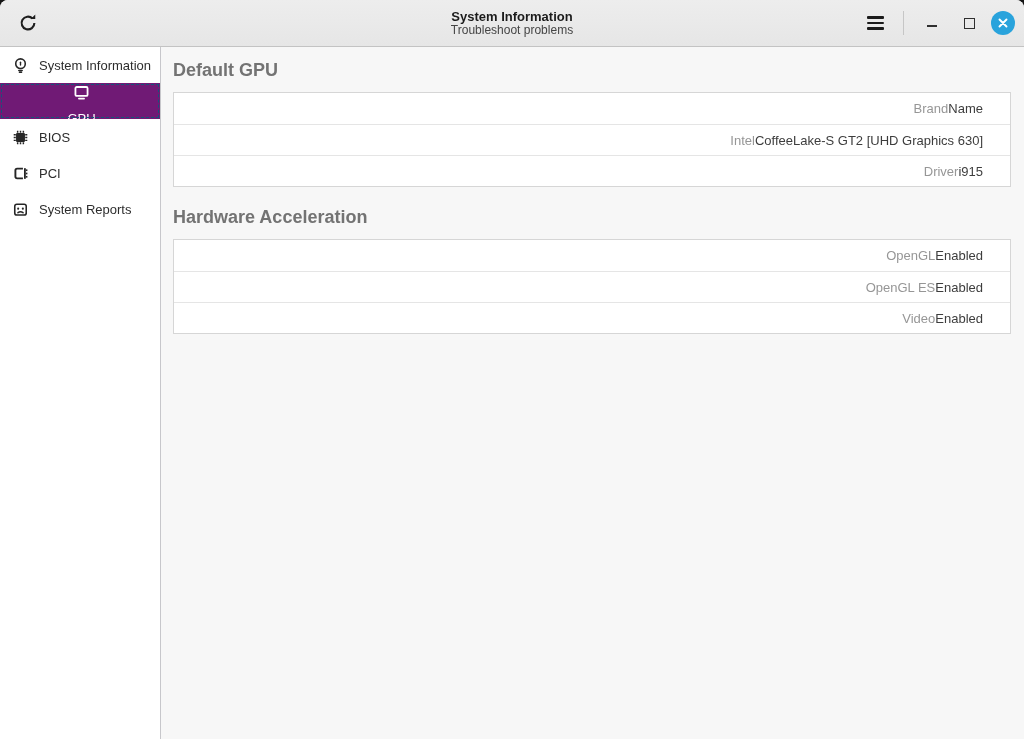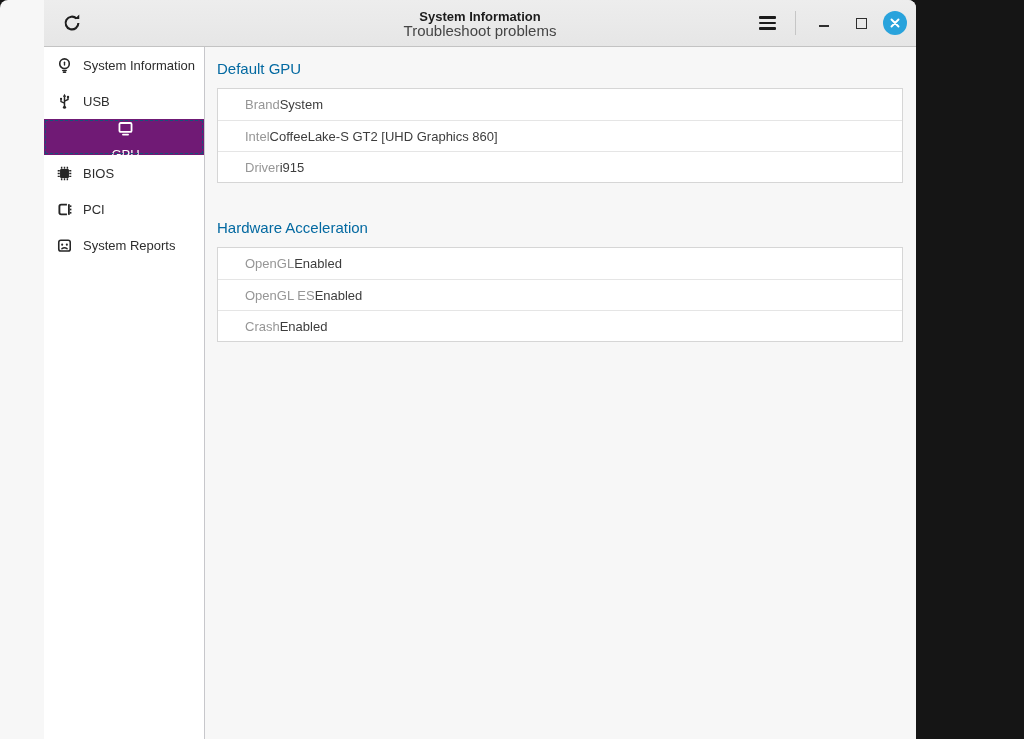--- a/index.html
+++ b/index.html
@@ -1,25 +1,24 @@
 <!DOCTYPE html>
 <html><head>
 <meta charset="utf-8">
 <style>
   * { margin: 0; padding: 0; box-sizing: border-box; }
   html, body { width: 1024px; height: 739px; background: #151515; }
   body { font-family: "Liberation Sans", "DejaVu Sans", sans-serif; }
 
   .window {
-    width: 916px; height: 739px;
+    width: 1024px; height: 739px;
     border-radius: 8px 8px 0 0;
     overflow: hidden;
     display: flex; flex-direction: column;
     background: #f7f7f7;
-    padding-left: 44px;
   }
 
   
   .titlebar {
     height: 47px; flex: 0 0 47px;
     background: linear-gradient(#ededed, #e6e6e6);
     border-bottom: 1px solid #c3c3c3;
     position: relative;
     display: flex; align-items: center;
   }
@@ -28,21 +27,21 @@
     width: 30px; height: 30px; border: none; background: transparent;
     display: flex; align-items: center; justify-content: center;
     color: #1f1f1f; border-radius: 4px; cursor: default;
   }
   .tb-center {
     position: absolute; left: 0; right: 0; top: 0; bottom: 0;
     display: flex; flex-direction: column; align-items: center; justify-content: center;
     pointer-events: none;
   }
   .tb-title { font-size: 13px; font-weight: bold; color: #1b1b1b; line-height: 15px; }
-  .tb-subtitle { font-size: 15px; color: #454545; line-height: 13px; }
+  .tb-subtitle { font-size: 12px; color: #454545; line-height: 13px; }
   .tb-right { margin-left: auto; display: flex; align-items: center; padding-right: 9px; gap: 7px; }
   .tb-sep { width: 1px; height: 24px; background: #c6c6c6; margin: 0 6px; }
   .glyph-min { width: 10px; height: 8px; border-bottom: 2px solid #2f2f2f; }
   .glyph-max { width: 11px; height: 11px; border: 1.5px solid #2f2f2f; background: transparent; }
   .close-btn {
     width: 24px; height: 24px; border-radius: 50%;
     background: #29a3dc; border: none;
     display: flex; align-items: center; justify-content: center;
     color: #ffffff;
   }
@@ -68,30 +67,30 @@
     outline: 1px dashed #14547a; outline-offset: -2px; flex-direction: column;
   }
   .side-item.selected .icon { color: #ffffff; }
 
   .content {
     flex: 1; background: #f7f7f7;
     padding: 13px 13px 0 12px;
     overflow: hidden;
   }
   .section-heading {
-    font-size: 15px; font-weight: normal; color: #0369a1;
+    font-size: 18px; font-weight: bold; color: #737373;
     margin-bottom: 11px;
   }
-  .section-heading.second { margin-top: 36px; }
+  .section-heading.second { margin-top: 20px; }
   .info-table {
     background: #ffffff;
     border: 1px solid #d6d6d6;
   }
   .info-row {
-    height: 31px; display: flex; align-items: center; justify-content: flex-start;
+    height: 31px; display: flex; align-items: center; justify-content: flex-end;
     padding: 0 27px;
     border-top: 1px solid #e5e5e5;
   }
   .info-row:first-child { border-top: none; }
   .info-label { font-size: 13px; color: #969696; }
   .info-value { font-size: 13px; color: #3d3d3d; }
 
   svg { display: block; }
 </style>
 </head>
@@ -149,34 +148,20 @@
         <span class="icon">
           <svg width="17" height="17" viewBox="0 0 16 16">
             <circle cx="8" cy="6.3" r="4.5" fill="none" stroke="currentColor" stroke-width="1.5"></circle>
             <path d="M8 5v2.6" stroke="currentColor" stroke-width="1.3" stroke-linecap="round"></path>
             <path d="M6.4 12.6h3.2M7 14.4h2" stroke="currentColor" stroke-width="1.4" stroke-linecap="round"></path>
           </svg>
         </span>
         <span>System Information</span>
       </div>
 
-      <div class="side-item">
-        <span class="icon">
-          <svg width="17" height="17" viewBox="0 0 16 16">
-            <path d="M8 12.5V3" fill="none" stroke="currentColor" stroke-width="1.4"></path>
-            <path d="M8 0.8L6.4 3.6h3.2z" fill="currentColor"></path>
-            <path d="M8 9.6L4.7 8V6.6" fill="none" stroke="currentColor" stroke-width="1.3"></path>
-            <path d="M8 7.6l3.3-1.5V4.8" fill="none" stroke="currentColor" stroke-width="1.3"></path>
-            <rect x="3.8" y="4.6" width="1.9" height="1.9" fill="currentColor"></rect>
-            <circle cx="11.3" cy="3.8" r="1.1" fill="currentColor"></circle>
-            <circle cx="8" cy="13.4" r="1.5" fill="currentColor"></circle>
-          </svg>
-        </span>
-        <span>USB</span>
-      </div>
 
       <div class="side-item selected">
         <span class="icon">
           <svg width="17" height="17" viewBox="0 0 16 16">
             <rect x="2.3" y="2.8" width="11.4" height="8.4" rx="1.2" fill="none" stroke="currentColor" stroke-width="1.7"></rect>
             <path d="M5.6 13.7h4.8" stroke="currentColor" stroke-width="1.7" stroke-linecap="round"></path>
           </svg>
         </span>
         <span>GPU</span>
       </div>
@@ -223,43 +208,43 @@
       </div>
 
     </nav>
 
     <main class="content">
 
       <div class="section-heading">Default GPU</div>
       <div class="info-table">
         <div class="info-row">
           <span class="info-label">Brand</span>
-          <span class="info-value">System</span>
+          <span class="info-value">Name</span>
         </div>
         <div class="info-row">
           <span class="info-label">Intel</span>
-          <span class="info-value">CoffeeLake-S GT2 [UHD Graphics 860]</span>
+          <span class="info-value">CoffeeLake-S GT2 [UHD Graphics 630]</span>
         </div>
         <div class="info-row">
           <span class="info-label">Driver</span>
           <span class="info-value">i915</span>
         </div>
       </div>
 
       <div class="section-heading second">Hardware Acceleration</div>
       <div class="info-table">
         <div class="info-row">
           <span class="info-label">OpenGL</span>
           <span class="info-value">Enabled</span>
         </div>
         <div class="info-row">
           <span class="info-label">OpenGL ES</span>
           <span class="info-value">Enabled</span>
         </div>
         <div class="info-row">
-          <span class="info-label">Crash</span>
+          <span class="info-label">Video</span>
           <span class="info-value">Enabled</span>
         </div>
       </div>
 
     </main>
   </div>
 </div>
 
 </body></html>

